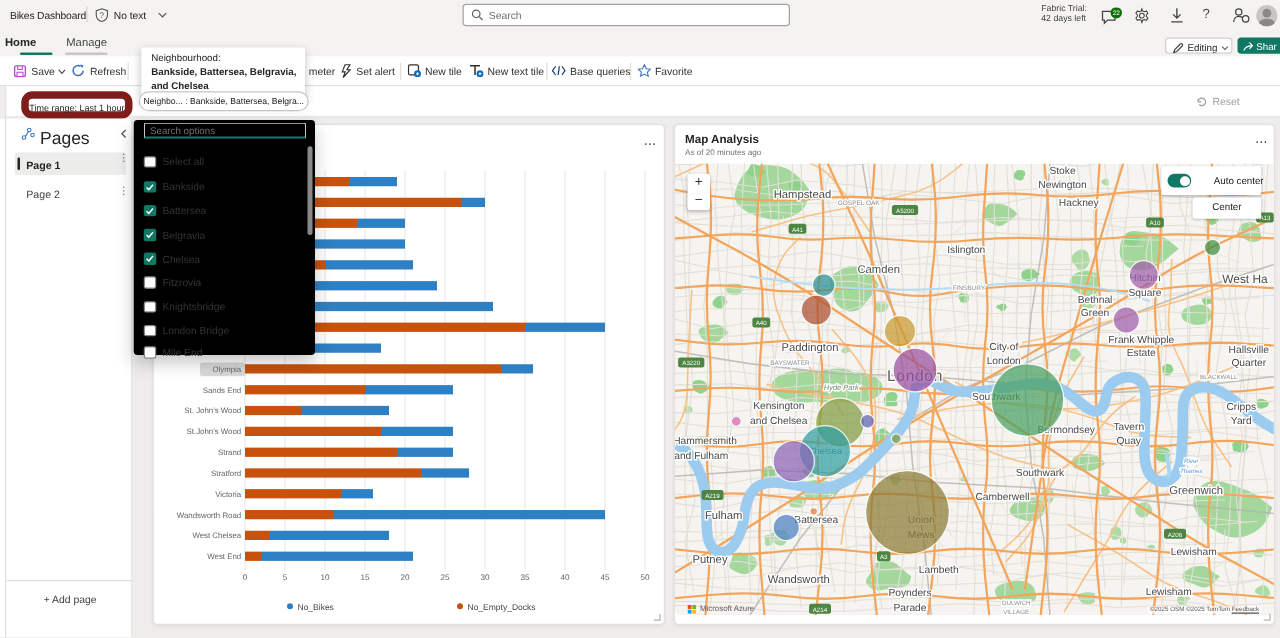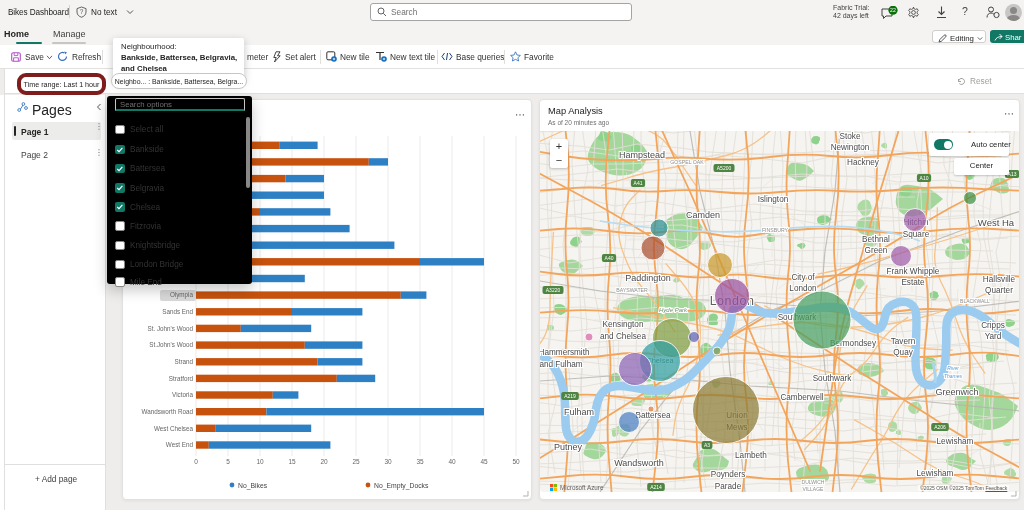--- a/index.html
+++ b/index.html
@@ -108,21 +108,21 @@
       <path d="M3.5 1 L1 4.5 L3.5 8 M8.5 1 L11 4.5 L8.5 8 M6.5 1 L5.5 8" stroke="#1a3e7e" stroke-width="1" fill="none"></path>
     </svg>
 <div class="abs" style="left:456px;top:52px;font-size:8.3px;color:#323130">Base queries</div>
 <div class="abs" style="left:504px;top:50px;width:1px;height:14px;background:#e1dfdd"></div>
 <svg class="abs" style="left:510px;top:51px" width="11" height="11" viewBox="0 0 11 11">
       <path d="M5.5 0.8 L7 4 L10.4 4.4 L7.9 6.7 L8.6 10 L5.5 8.3 L2.4 10 L3.1 6.7 L0.6 4.4 L4 4 Z" fill="none" stroke="#3b78c3" stroke-width="0.9"></path>
     </svg>
 <div class="abs" style="left:524px;top:52px;font-size:8.3px;color:#323130">Favorite</div>
 
 <div class="abs" style="left:5px;top:69px;width:1019px;height:25px;background:#fff;border-bottom:1px solid #e1dfdd"></div>
-<div class="abs" style="left:17px;top:73px;width:89px;height:22px;border:4px solid #7f1d1d;border-radius:9px;background:#fff;font-size:7.2px;color:#242424;line-height:15px;text-align:center;white-space:nowrap">Time range: Last 1 hour</div>
+<div class="abs" style="left:17px;top:73px;width:89px;height:22px;border:6px solid #7f1d1d;border-radius:9px;background:#fff;font-size:7.2px;color:#242424;line-height:15px;text-align:center;white-space:nowrap">Time range: Last 1 hour</div>
 <div class="abs" style="left:111px;top:73px;width:136px;height:16px;z-index:60;border:1px solid #c8c6c4;border-radius:9px;background:#fff;font-size:6.9px;color:#242424;line-height:15px;text-align:center;white-space:nowrap;overflow:hidden">Neighbo... : Bankside, Battersea, Belgra...</div>
 <svg class="abs" style="left:957px;top:77px" width="9" height="9" viewBox="0 0 9 9">
       <path d="M1.5 4.5 A3 3 0 1 1 2.4 6.6 M1.5 4.5 V2 M1.5 4.5 H4" fill="none" stroke="#a19f9d" stroke-width="1"></path>
     </svg>
 <div class="abs" style="left:970px;top:76px;font-size:8.3px;color:#a19f9d">Reset</div>
 
 <div class="abs" style="left:5px;top:95px;width:1019px;height:415px;background:#efedeb"></div><div class="abs" style="left:0;top:95px;width:4px;height:415px;background:#fff"></div>
 <div class="abs" style="left:4px;top:69px;width:1px;height:441px;background:#e1dfdd"></div>
 
 <div class="abs" style="left:5px;top:95px;width:101px;height:415px;background:#fff;border-right:1px solid #e1dfdd"></div>
@@ -156,21 +156,21 @@
 <circle cx="245" cy="385" r="2.4" fill="#c6520e"></circle>
 <text x="251" y="388" style="font-size:6.8px;fill:#444">No_Empty_Docks</text>
 </svg>
 <div class="abs" style="left:392px;top:9px;font-size:10px;color:#424242;letter-spacing:1px">⋯</div>
 <svg class="abs" style="left:399px;top:390px" width="7" height="7" viewBox="0 0 7 7">
         <path d="M6 1 V6 H1" fill="none" stroke="#b5b3b1" stroke-width="1"></path>
       </svg>
 </div>
 
 <div class="abs" style="left:539px;top:99px;width:481px;height:401px;background:#fff;border:1px solid #e3e1df;border-radius:4px;box-shadow:0 1px 3px rgba(0,0,0,0.06);overflow:hidden">
-<div class="abs" style="left:8px;top:6px;font-size:9.3px;font-weight:normal;color:#242424">Map Analysis</div>
+<div class="abs" style="left:8px;top:6px;font-size:9.3px;font-weight:bold;color:#242424">Map Analysis</div>
 <div class="abs" style="left:8px;top:19px;font-size:6.5px;color:#707070">As of 20 minutes ago</div>
 <div class="abs" style="left:464px;top:8px;font-size:10px;color:#424242;letter-spacing:1px">⋯</div>
 <svg width="481" height="361" viewBox="0 0 481 361" style="position:absolute;left:0;top:31px;border-radius:0 0 4px 4px">
 <rect width="481" height="361" fill="#f6f4f0"></rect>
         <ellipse cx="103" cy="178" rx="26" ry="13" fill="#a4d79b"></ellipse>
         <ellipse cx="146" cy="179" rx="20" ry="12" fill="#a4d79b"></ellipse>
 <path d="M108,22 Q108,22 106,29 Q105,36 96,41 Q86,46 74,44 Q62,42 54,36 Q46,30 48,23 Q50,15 55,8 Q61,1 73,1 Q86,1 93,6 Q100,11 104,16Z" fill="#a4d79b"></path>
         <path d="M163,97 Q163,97 160,102 Q156,107 151,113 Q147,119 139,118 Q131,116 128,110 Q125,103 124,97 Q123,90 129,87 Q135,83 140,82 Q146,81 151,84 Q156,86 160,92Z" fill="#a4d79b"></path>
         <path d="M157,178 Q157,178 157,183 Q156,188 146,189 Q136,190 125,191 Q114,192 107,188 Q100,183 102,178 Q103,173 109,169 Q115,165 126,164 Q137,163 143,167 Q150,171 153,174Z" fill="#a4d79b"></path>
         <path d="M403,68 Q403,68 397,73 Q392,78 385,82 Q378,86 370,85 Q361,84 358,78 Q355,73 356,68 Q356,63 359,58 Q362,53 370,54 Q377,55 384,56 Q391,58 397,63Z" fill="#a4d79b"></path>

